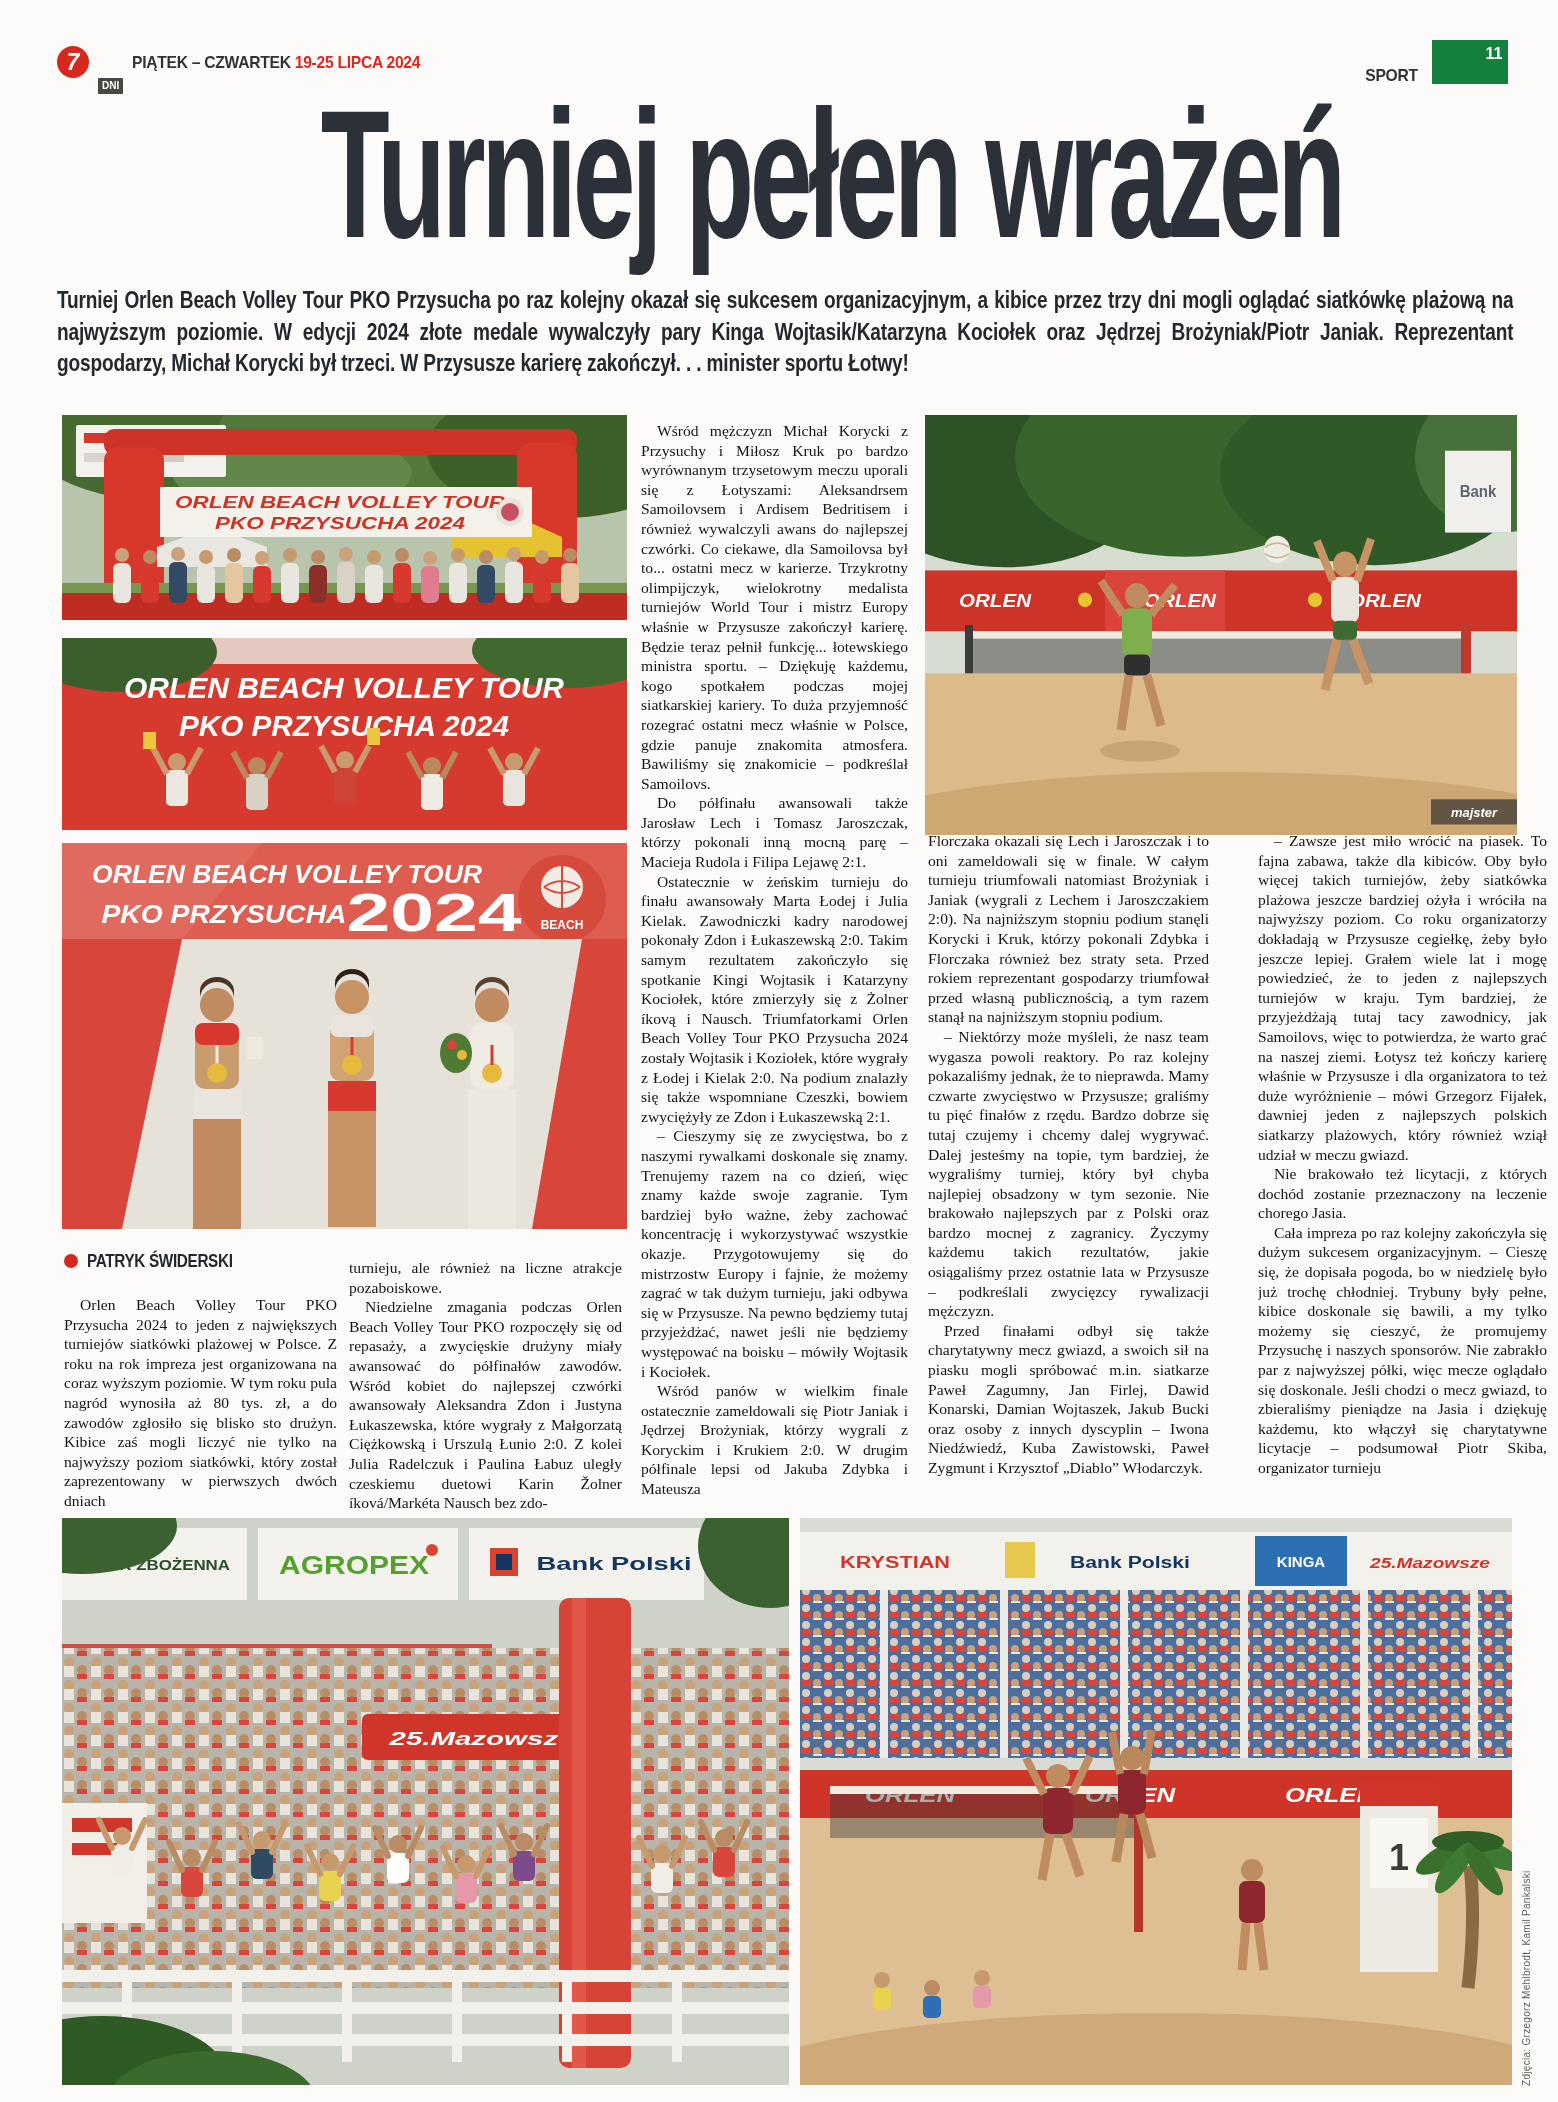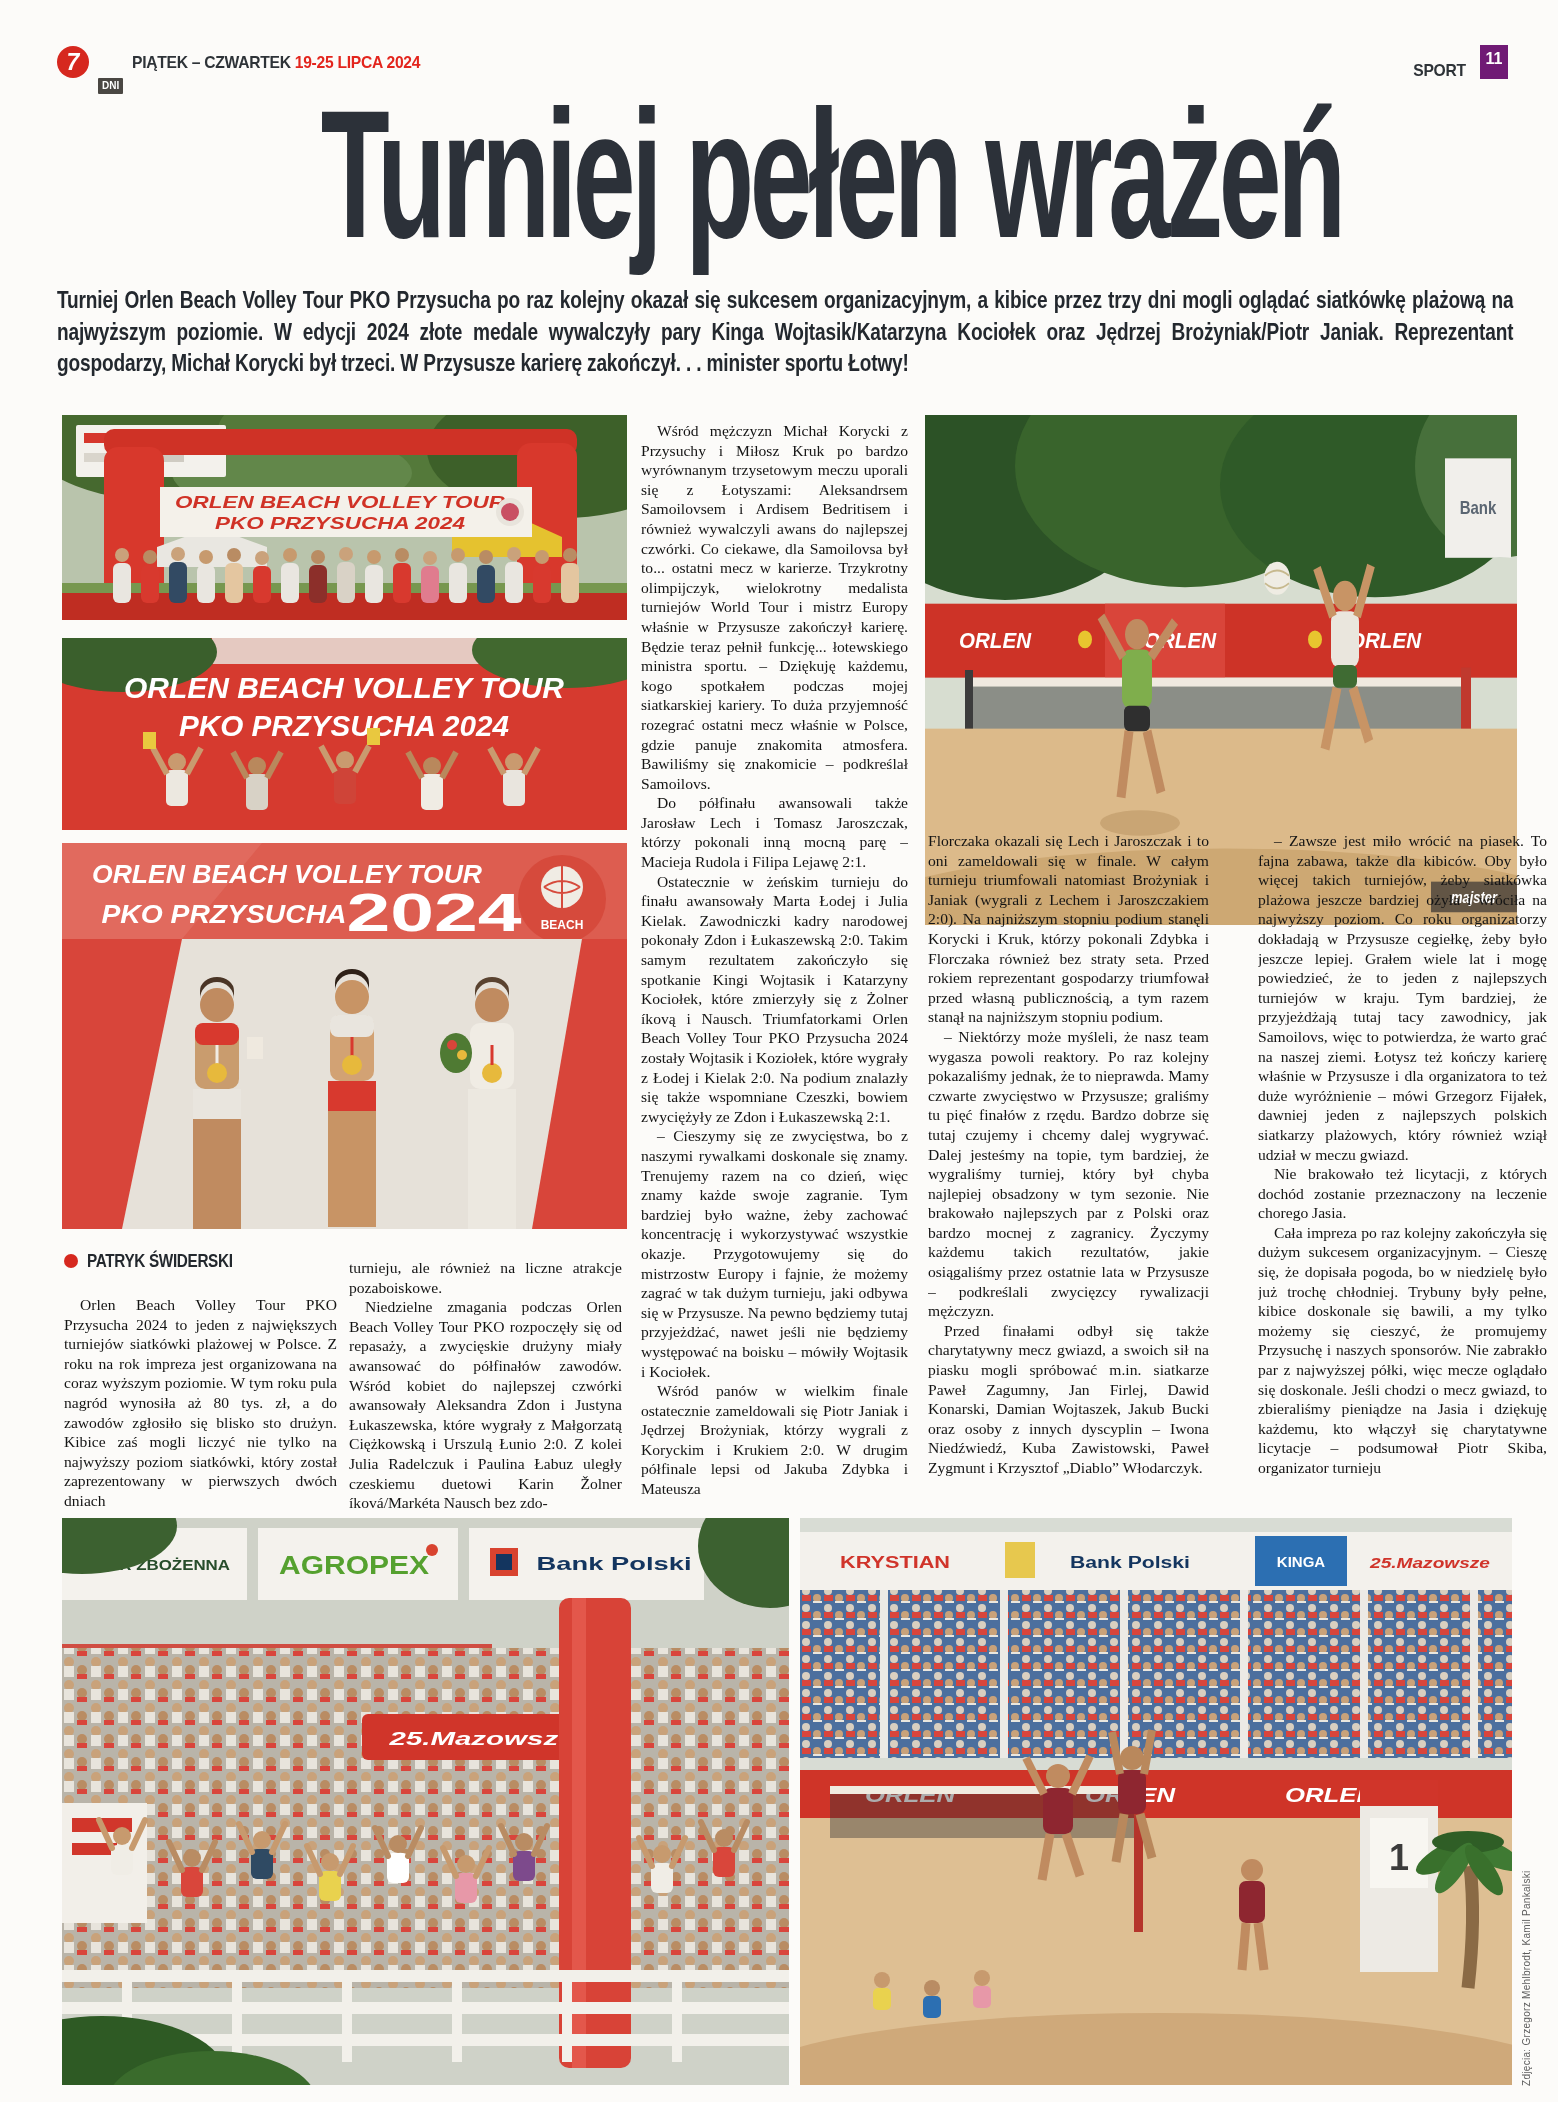--- a/index.html
+++ b/index.html
@@ -9,36 +9,36 @@
   .masthead{position:absolute;left:57px;right:50px;top:44px;height:36px;display:flex;
             align-items:center;justify-content:space-between;font-family:"Liberation Sans",sans-serif;}
   .mast-left{display:flex;align-items:center;gap:9px;}
   .seven{display:inline-block;width:32px;height:32px;border-radius:50%;background:#d6281f;color:#fff;
          font:italic 700 23px/32px "Liberation Sans",sans-serif;text-align:center;}
   .dni{background:#4a4743;color:#fff;font:700 10px/10px "Liberation Sans",sans-serif;padding:3px 4px;border-radius:1px;margin-top:48px;}
   .mast-dates{font:700 17px/1 "Liberation Sans",sans-serif;color:#2e3338;letter-spacing:-0.3px;transform:scaleX(.92);transform-origin:left center;white-space:nowrap;}
   .mast-dates .red{color:#e3251d;}
   .mast-right{display:flex;align-items:flex-end;gap:12px;}
   .mast-section{font:700 17px/1 "Liberation Sans",sans-serif;color:#2e3338;letter-spacing:-0.3px;transform:scaleX(.92);}
-  .pageno{width:28px;height:34px;background:#701a75;color:#fff;font:700 16px/28px "Liberation Sans",sans-serif;text-align:center;}
+  .pageno{width:28px;height:44px;background:#15803d;color:#fff;font:700 16px/28px "Liberation Sans",sans-serif;text-align:center;padding-left:48px;}
   
   .headline{position:absolute;left:0;right:0;top:74px;margin:8px;text-align:center;height:205px;overflow:visible;}
   .headline .condense{display:inline-block;transform:scaleX(.62);transform-origin:center top;
       font:700 182px/1.02 "Liberation Sans",sans-serif;letter-spacing:-7px;color:#2c3139;white-space:nowrap;}
   
   .lede{position:absolute;left:57px;top:284px;width:1832px;height:128px;overflow:hidden;margin:0;
         transform:scaleX(.795);transform-origin:left top;text-align:justify;
         font:700 24px/31.5px "Liberation Sans",sans-serif;color:#23282e;letter-spacing:-0.2px;}
   
   .photo{position:absolute;overflow:hidden;background:#d8d5cd;}
   .photo svg{display:block;width:100%;height:100%;}
   .photoA{left:62px;top:415px;width:565px;height:205px;}
   .photoB1{left:62px;top:638px;width:565px;height:192px;}
   .photoB2{left:62px;top:843px;width:565px;height:386px;}
-  .photoC{left:925px;top:415px;width:592px;height:510px;}
+  .photoC{left:925px;top:415px;width:592px;height:420px;}
   .photoD{left:62px;top:1518px;width:727px;height:567px;}
   .photoE{left:800px;top:1518px;width:712px;height:567px;}
   
   .byline{position:absolute;left:64px;top:1252px;display:flex;align-items:center;gap:9px;}
   .byline-dot{width:14px;height:14px;border-radius:50%;background:#d6281f;flex:0 0 auto;}
   .byline-name{font:700 18px/1 "Liberation Sans",sans-serif;color:#23282e;letter-spacing:-0.4px;
                transform:scaleX(.85);transform-origin:left center;white-space:nowrap;}
   
   .col{position:absolute;overflow:hidden;}
   .col p{margin:0;text-indent:16px;text-align:justify;font:15.6px/19.6px "Liberation Serif",serif;color:#141414;}

